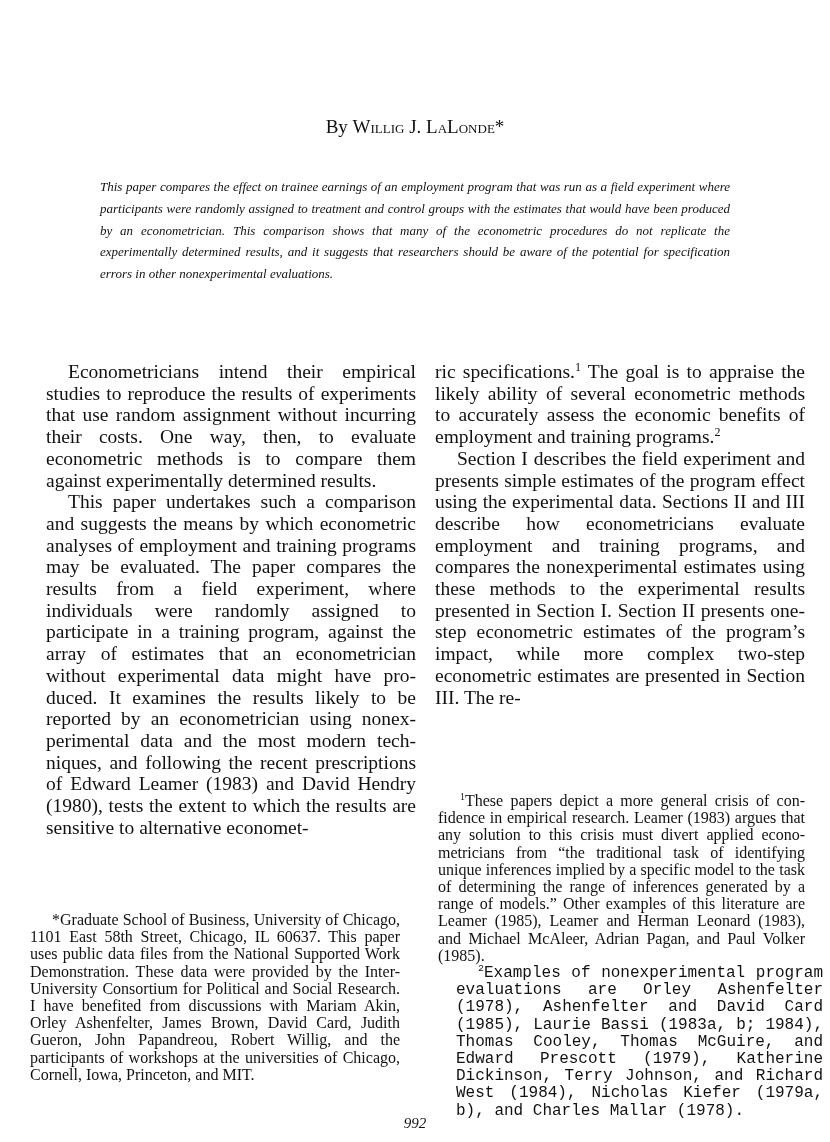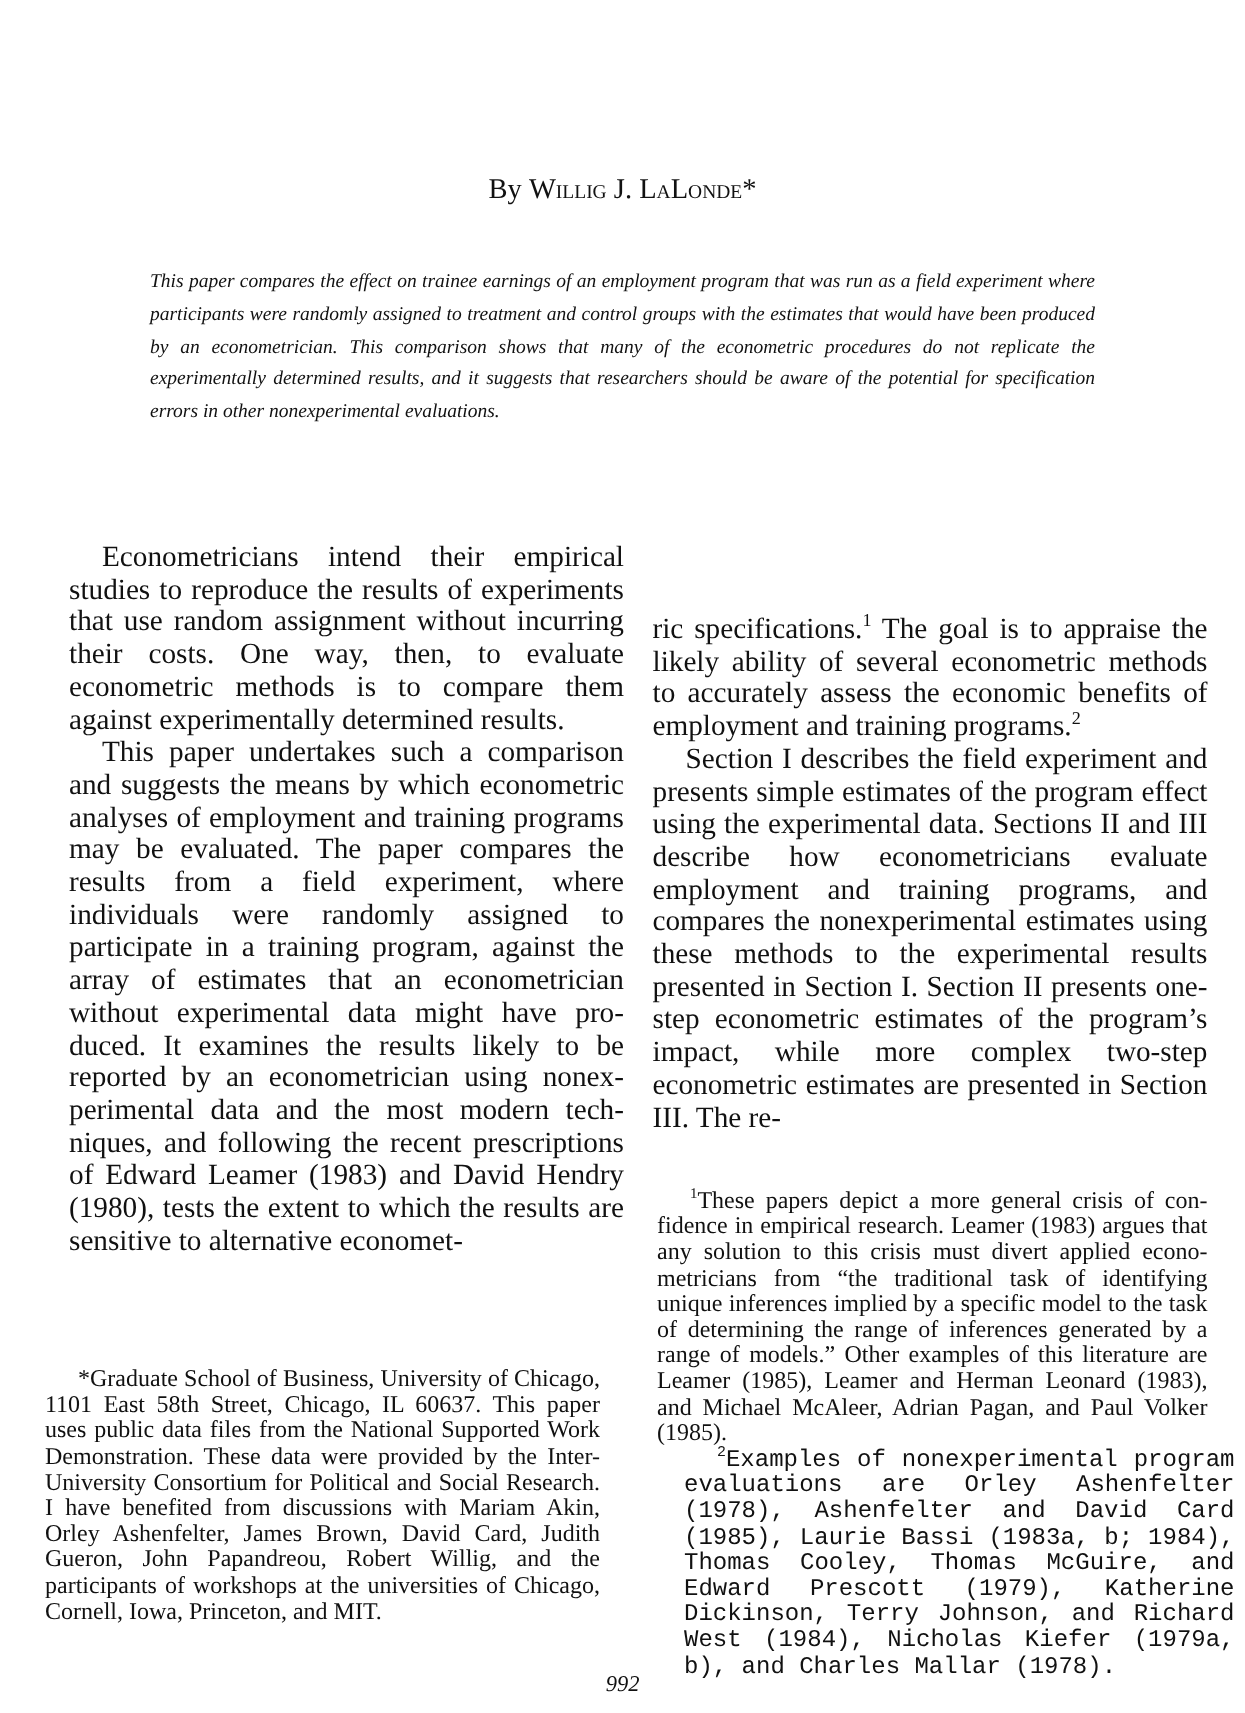--- a/index.html
+++ b/index.html
@@ -26,21 +26,21 @@
       font-style: italic; font-size: 13px; line-height: 21.8px;
       text-align: justify; text-indent: 0;
     }
     .col {
       position: absolute; font-size: 19.5px; line-height: 21.7px;
       text-align: justify; hyphens: manual;
     }
     .col p { margin: 0; text-indent: 22px; }
     .col-left { left: 30px; top: 361px; width: 370px; margin-left: 16px; }
     .col-right { left: 435px; top: 361px; width: 370px; }
-    .col-right p.cont { text-indent: 0; margin-top: 48px; }
+    .col-right p.cont { text-indent: 0; }
     .fn {
       position: absolute; font-size: 16px; line-height: 17.2px;
       text-align: justify;
     }
     .fn p { margin: 0; text-indent: 22px; }
     .fn-star { left: 30px; top: 911px; width: 370px; }
     .fn-1 { left: 438px; top: 792px; width: 367px; }
     .fn-2 { left: 456px; top: 965px; width: 367px; font-family: Liberation Mono, monospace; }
     sup { font-size: 0.62em; line-height: 0; vertical-align: super; }
     .page-num {

